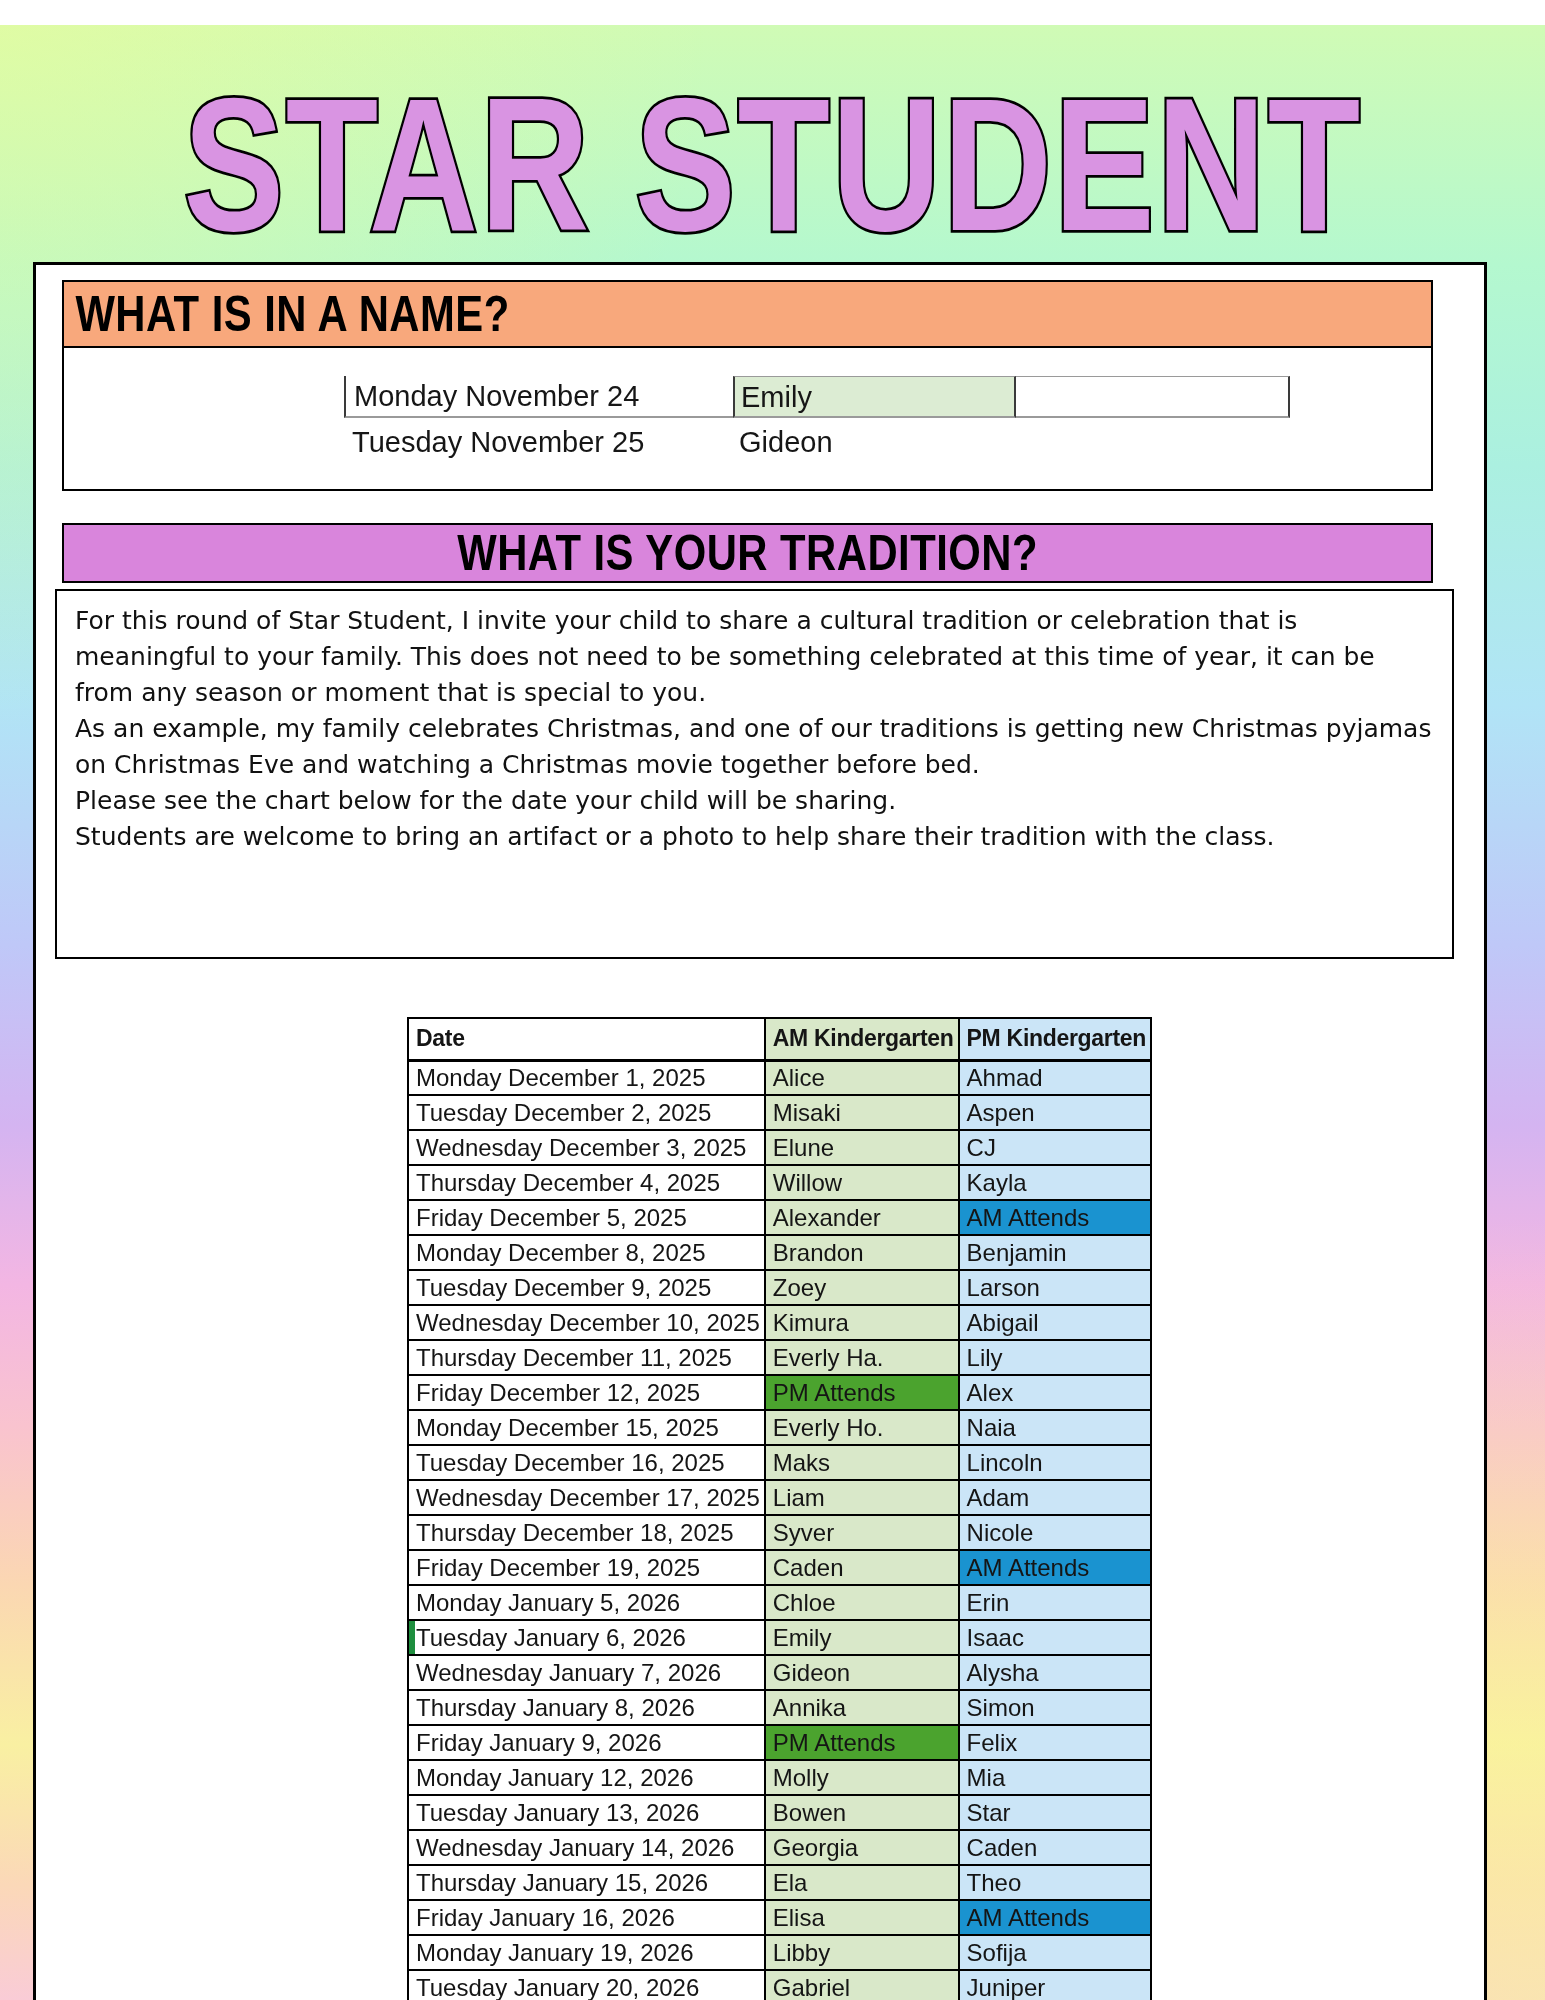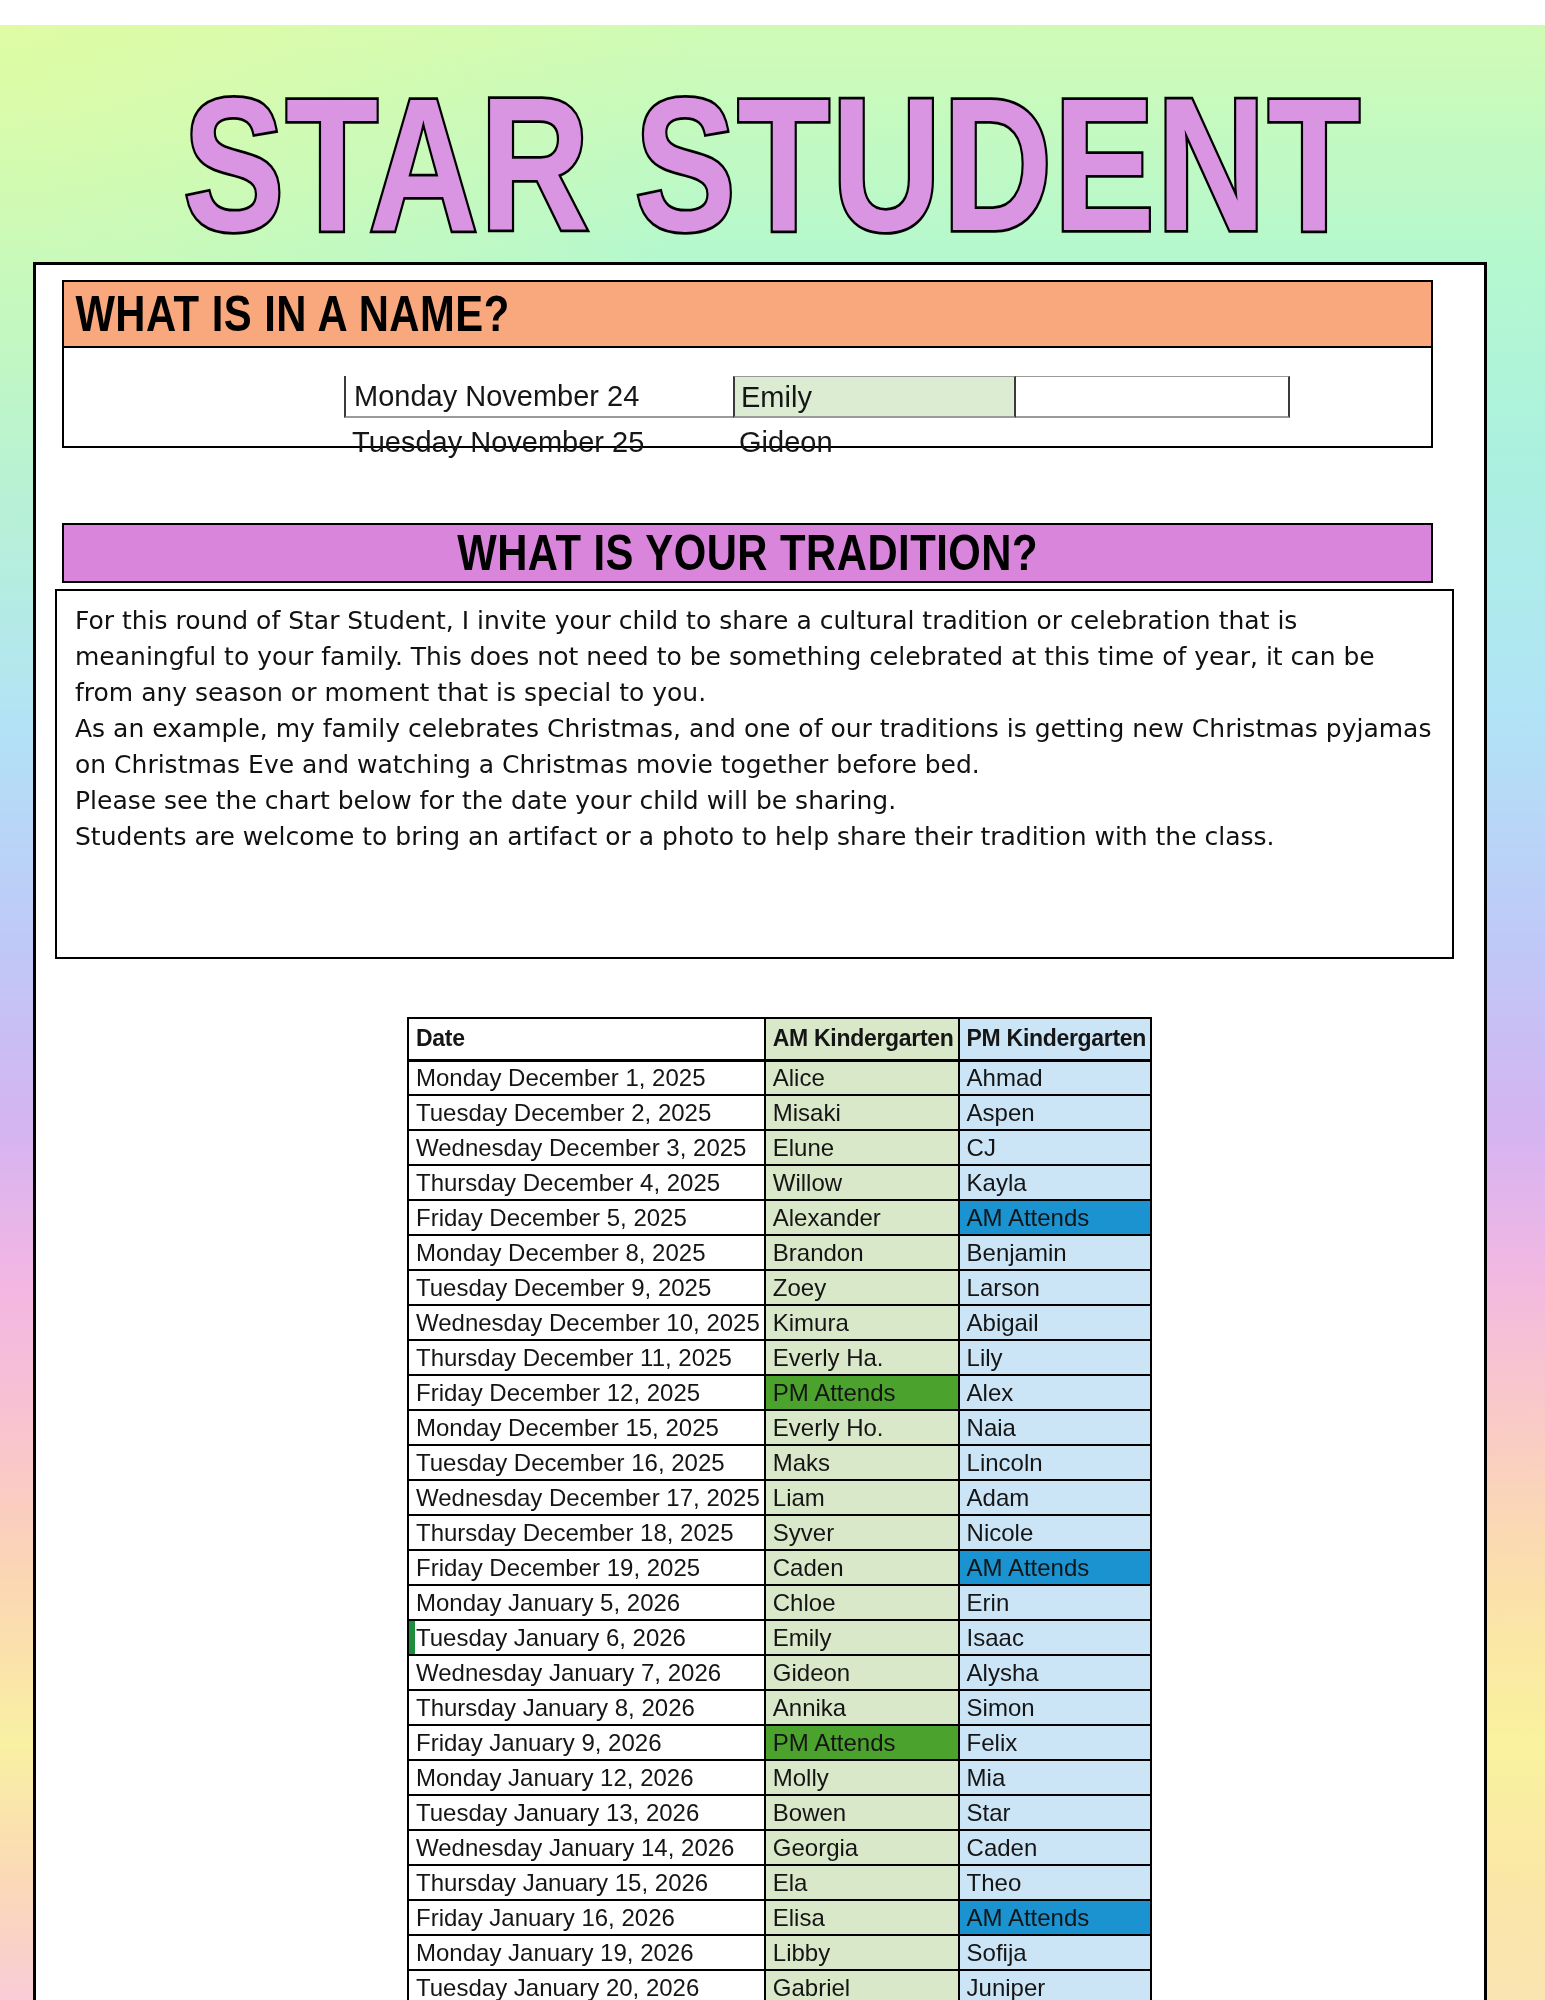--- a/index.html
+++ b/index.html
@@ -38,21 +38,21 @@
   }
   .name-section {
     position:absolute; left:26px; top:15px; width:1371px;
     border:2px solid #000; background:#fff; box-sizing:border-box;
   }
   .name-section .orange-bar {
     height:66px; background:var(--orange-header,#f8a87c);
     border:none; border-bottom:2px solid #000;
     display:flex; align-items:center; justify-content:flex-start;
   }
-  .name-content { position:relative; height:98px; }
+  .name-content { position:relative; height:141px; }
   .name-row {
     position:absolute; left:280px; display:flex; height:42px;
     font-size:29px; color:#161616; align-items:stretch;
   }
   .name-row.r0 { top:28px; } .name-row.r1 { top:74px; }
   .cell-date  { width:389px; box-sizing:border-box; padding:4px 0 0 8px; }
   .cell-name  { width:283px; box-sizing:border-box; padding:4px 0 0 6px; }
   .cell-extra { width:274px; box-sizing:border-box; }
   .name-row.bordered .cell-date  { border-left:2px solid #3a3a3a; border-bottom:2px solid #9a9a9a; }
   .name-row.bordered .cell-name  { border-left:2px solid #3a3a3a; border-right:2px solid #3a3a3a;

